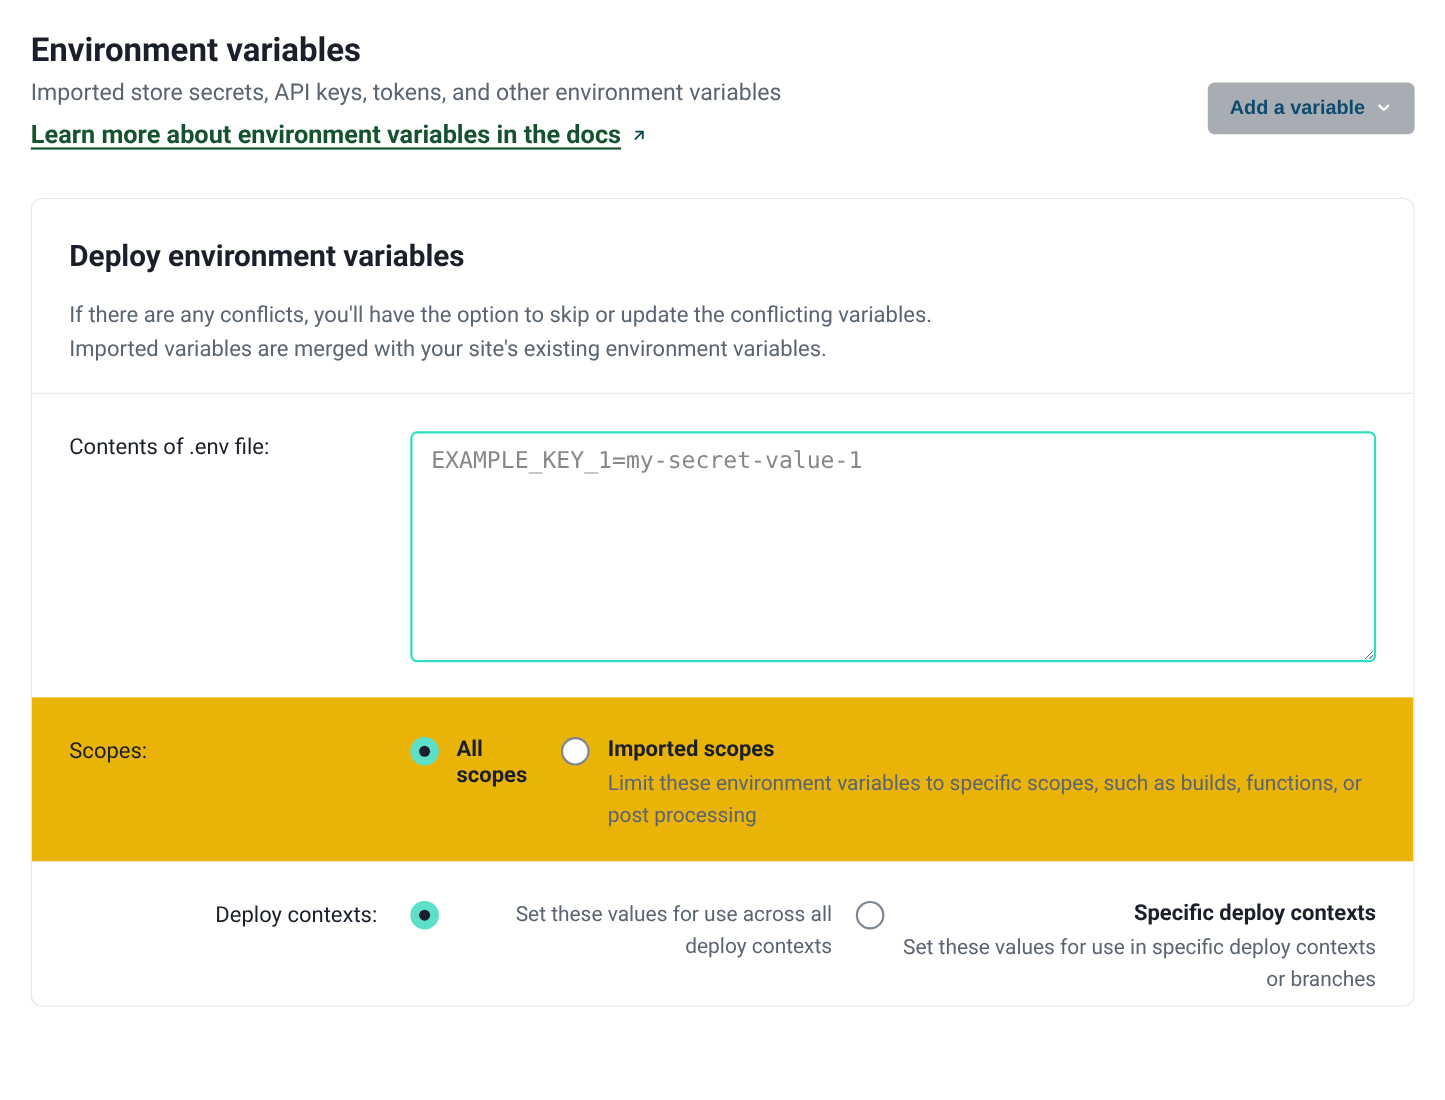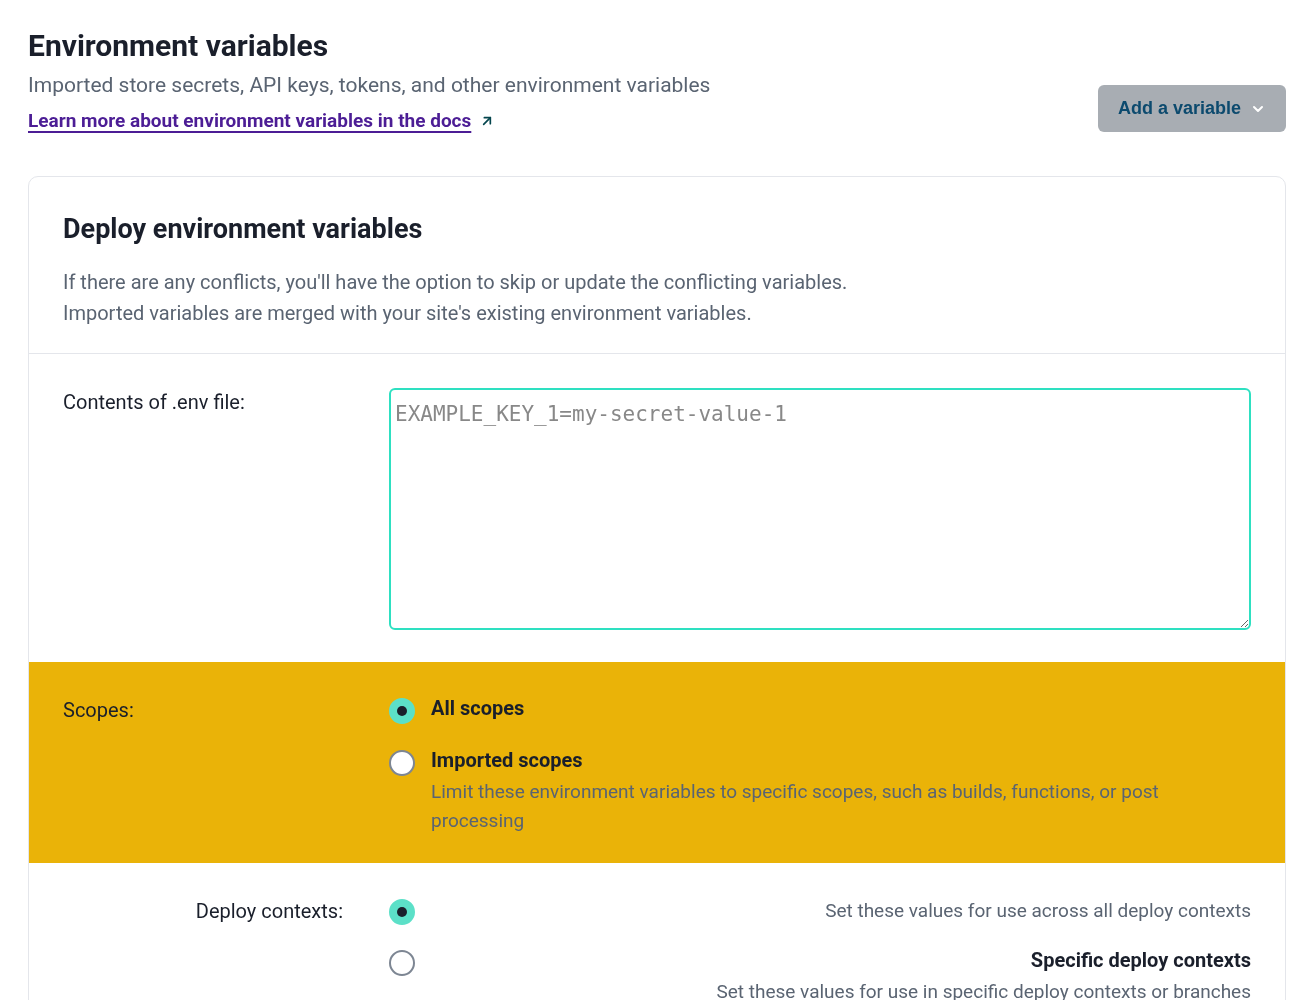--- a/index.html
+++ b/index.html
@@ -6,42 +6,42 @@
     body {
       font-family: -apple-system, BlinkMacSystemFont, "Segoe UI", Roboto, Helvetica, Arial, sans-serif;
       background: #ffffff;
       color: #1a1f2b;
       padding: 28px;
       width: 1314px;
     }
     .header-row {
       display: flex;
       justify-content: space-between;
-      align-items: flex-end;
+      align-items: center;
       margin-bottom: 10px;
     }
     .header-left { flex: 1; }
     h1.page-title {
       font-size: 30px;
       font-weight: 700;
       color: #1a1f2b;
       margin-bottom: 10px;
     }
     .subtitle {
       font-size: 21px;
       color: #5a6472;
       font-weight: 400;
       margin-bottom: 12px;
     }
     .docs-link {
       display: inline-flex;
       align-items: center;
-      font-size: 19px;
-      font-weight: 700;
-      color: #4c1d95;
+      font-size: 23px;
+      font-weight: 700;
+      color: #14532d;
       text-decoration: underline;
       text-underline-offset: 4px;
       text-decoration-thickness: 2px;
       gap: 8px;
     }
     .docs-link .ext-icon {
       display: inline-flex;
       align-items: center;
     }
     .add-variable-btn {
@@ -79,51 +79,51 @@
     }
     .card-desc {
       font-size: 20px;
       color: #5a6472;
       line-height: 1.55;
     }
 
     .form-section {
       display: flex;
       padding: 34px 34px 28px 34px;
-      gap: 46px;
+      gap: 30px;
     }
     .form-section.shaded {
       background: #eab308;
     }
     .form-label-col {
       width: 280px;
       flex-shrink: 0;
       font-size: 20px;
       color: #1a1f2b;
       padding-top: 2px;
     }
     .form-control-col {
       flex: 1;
     }
     textarea.env-textarea {
       width: 100%;
-      height: 242px;
+      height: 210px;
       border: 2px solid #2ee0c1;
       border-radius: 6px;
-      padding: 12px 4px;
+      padding: 12px 17px;
       font-family: ui-monospace, SFMono-Regular, Menlo, Monaco, Consolas, monospace;
       font-size: 21px;
       color: #8b5cf6;
       outline: none;
       resize: both;
       background: #ffffff;
     }
     textarea.env-textarea::placeholder { color: #888; }
 
-    .radio-group { display: flex; flex-direction: column; gap: 22px; }
+    .radio-group { display: flex; flex-direction: row; gap: 22px; }
     .radio-item {
       display: flex;
       align-items: flex-start;
       gap: 16px;
       cursor: pointer;
     }
     .radio-circle {
       width: 26px;
       height: 26px;
       border-radius: 50%;

